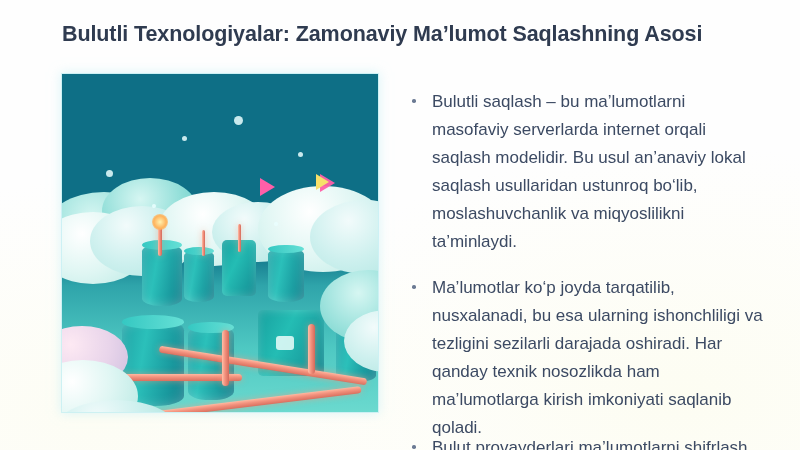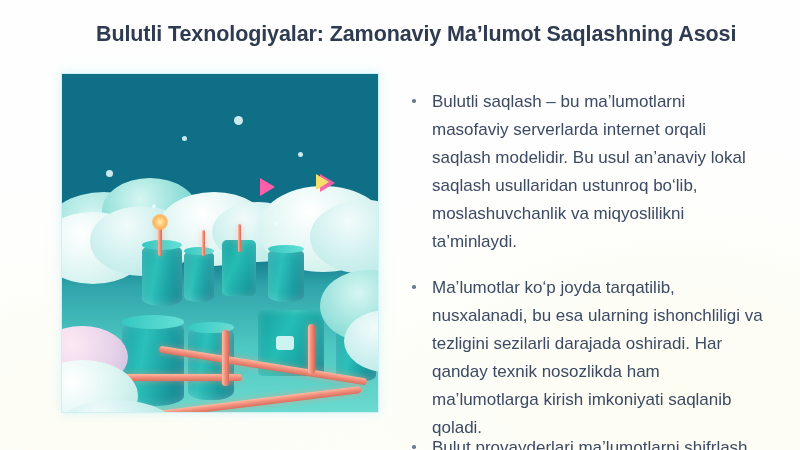--- a/index.html
+++ b/index.html
@@ -37,21 +37,20 @@
   .slide-title {
     position: absolute;
     left: 62px;
     top: 22px;
     width: 700px;
     font-size: 21.5px;
     font-weight: bold;
     letter-spacing: -0.1px;
     color: #2f3b50;
     white-space: nowrap;
-    margin-left: 34px;
   }
 
   
   .picture-frame {
     position: absolute;
     left: 62px;
     top: 74px;
     width: 316px;
     height: 338px;
     overflow: hidden;

